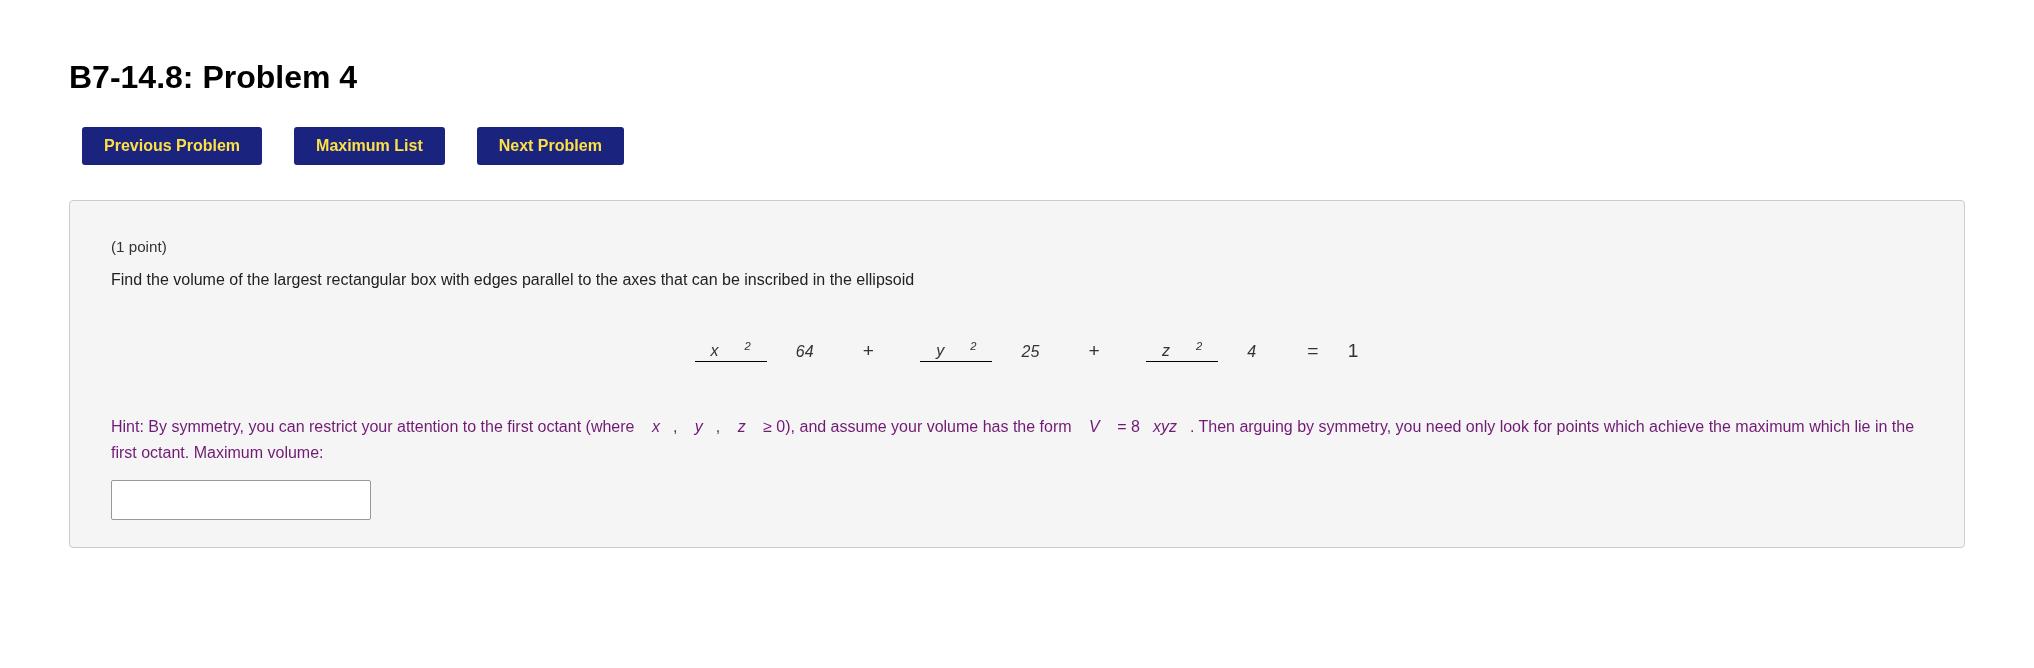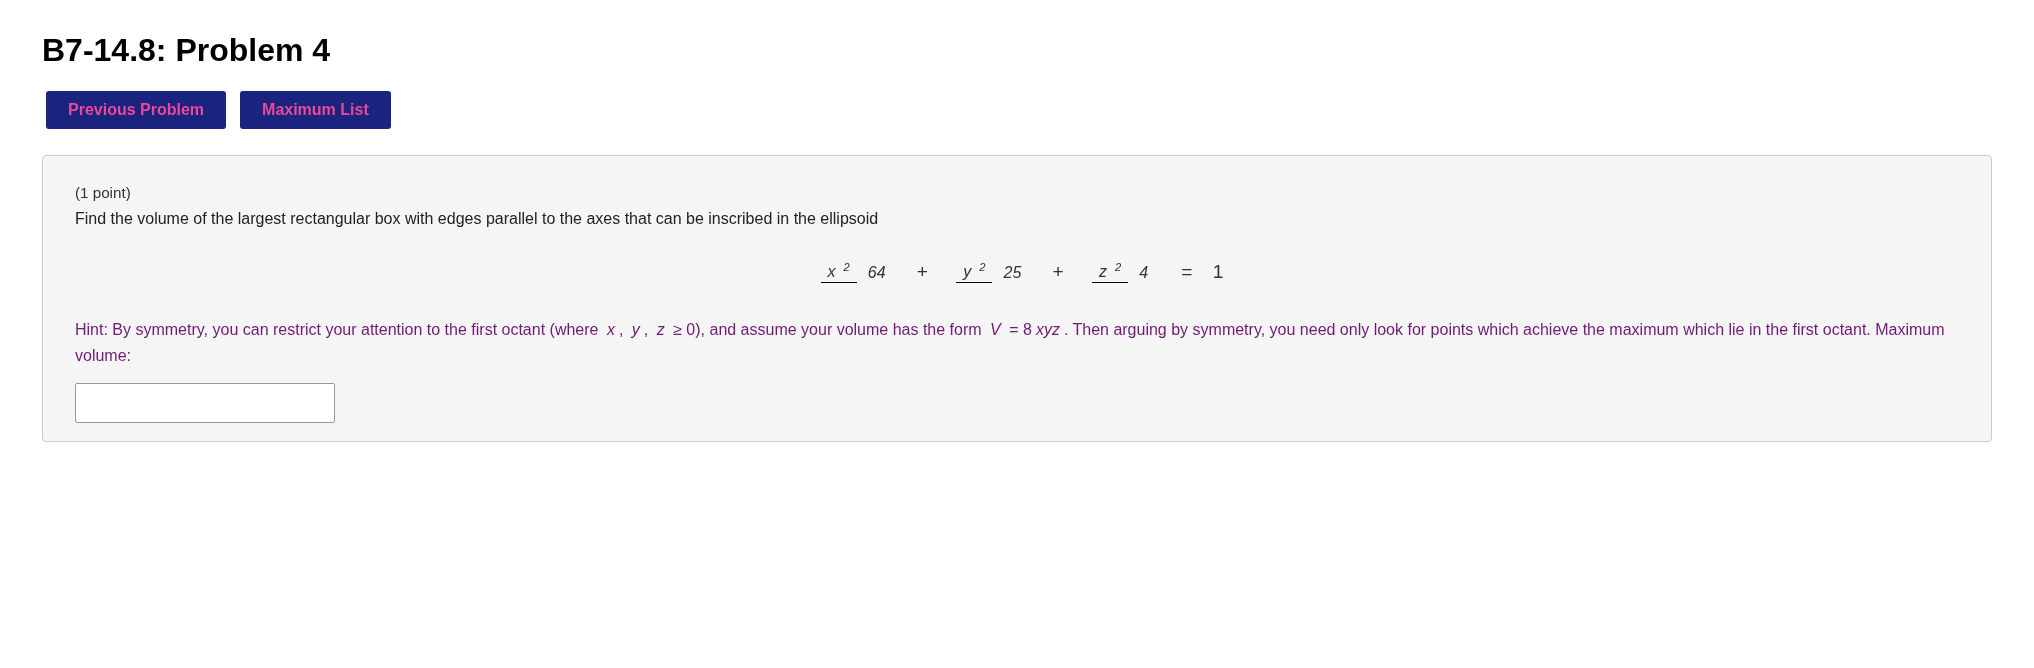--- a/index.html
+++ b/index.html
@@ -1,17 +1,17 @@
 <!DOCTYPE html>
 <html><head>
   <meta charset="utf-8">
   <style>
     * {
       box-sizing: border-box;
-      margin: 4px;
+      margin: 13px;
       padding: 0;
     }
 
     body {
       font-family: Arial, sans-serif;
       background: #fff;
       color: #333;
       padding: 20px 30px;
       max-width: 2034px;
     }
@@ -24,21 +24,21 @@
     }
 
     .nav-buttons {
       display: flex;
       gap: 6px;
       margin-bottom: 22px;
     }
 
     .nav-btn {
       background-color: #1a237e;
-      color: #ec4899;
+      color: #fde047;
       border: none;
       padding: 10px 22px;
       font-size: 1rem;
       font-weight: 600;
       cursor: pointer;
       border-radius: 3px;
     }
 
     .problem-box {
       border: 1px solid #ccc;
@@ -140,20 +140,21 @@
     }
   </style>
 </head>
 <body>
 
 <h1 class="page-title">B7-14.8: Problem 4</h1>
 
 <div class="nav-buttons">
   <button class="nav-btn">Previous Problem</button>
   <button class="nav-btn">Maximum List</button>
+  <button class="nav-btn">Next Problem</button>
 </div>
 
 <div class="problem-box">
   <div class="problem-points">(1 point)</div>
   <div class="problem-text">Find the volume of the largest rectangular box with edges parallel to the axes that can be inscribed in the ellipsoid</div>
 
   <div class="equation-area">
     <span class="eq-term">
       <span class="fraction">
         <span class="numerator"><i>x</i><sup>2</sup></span>

